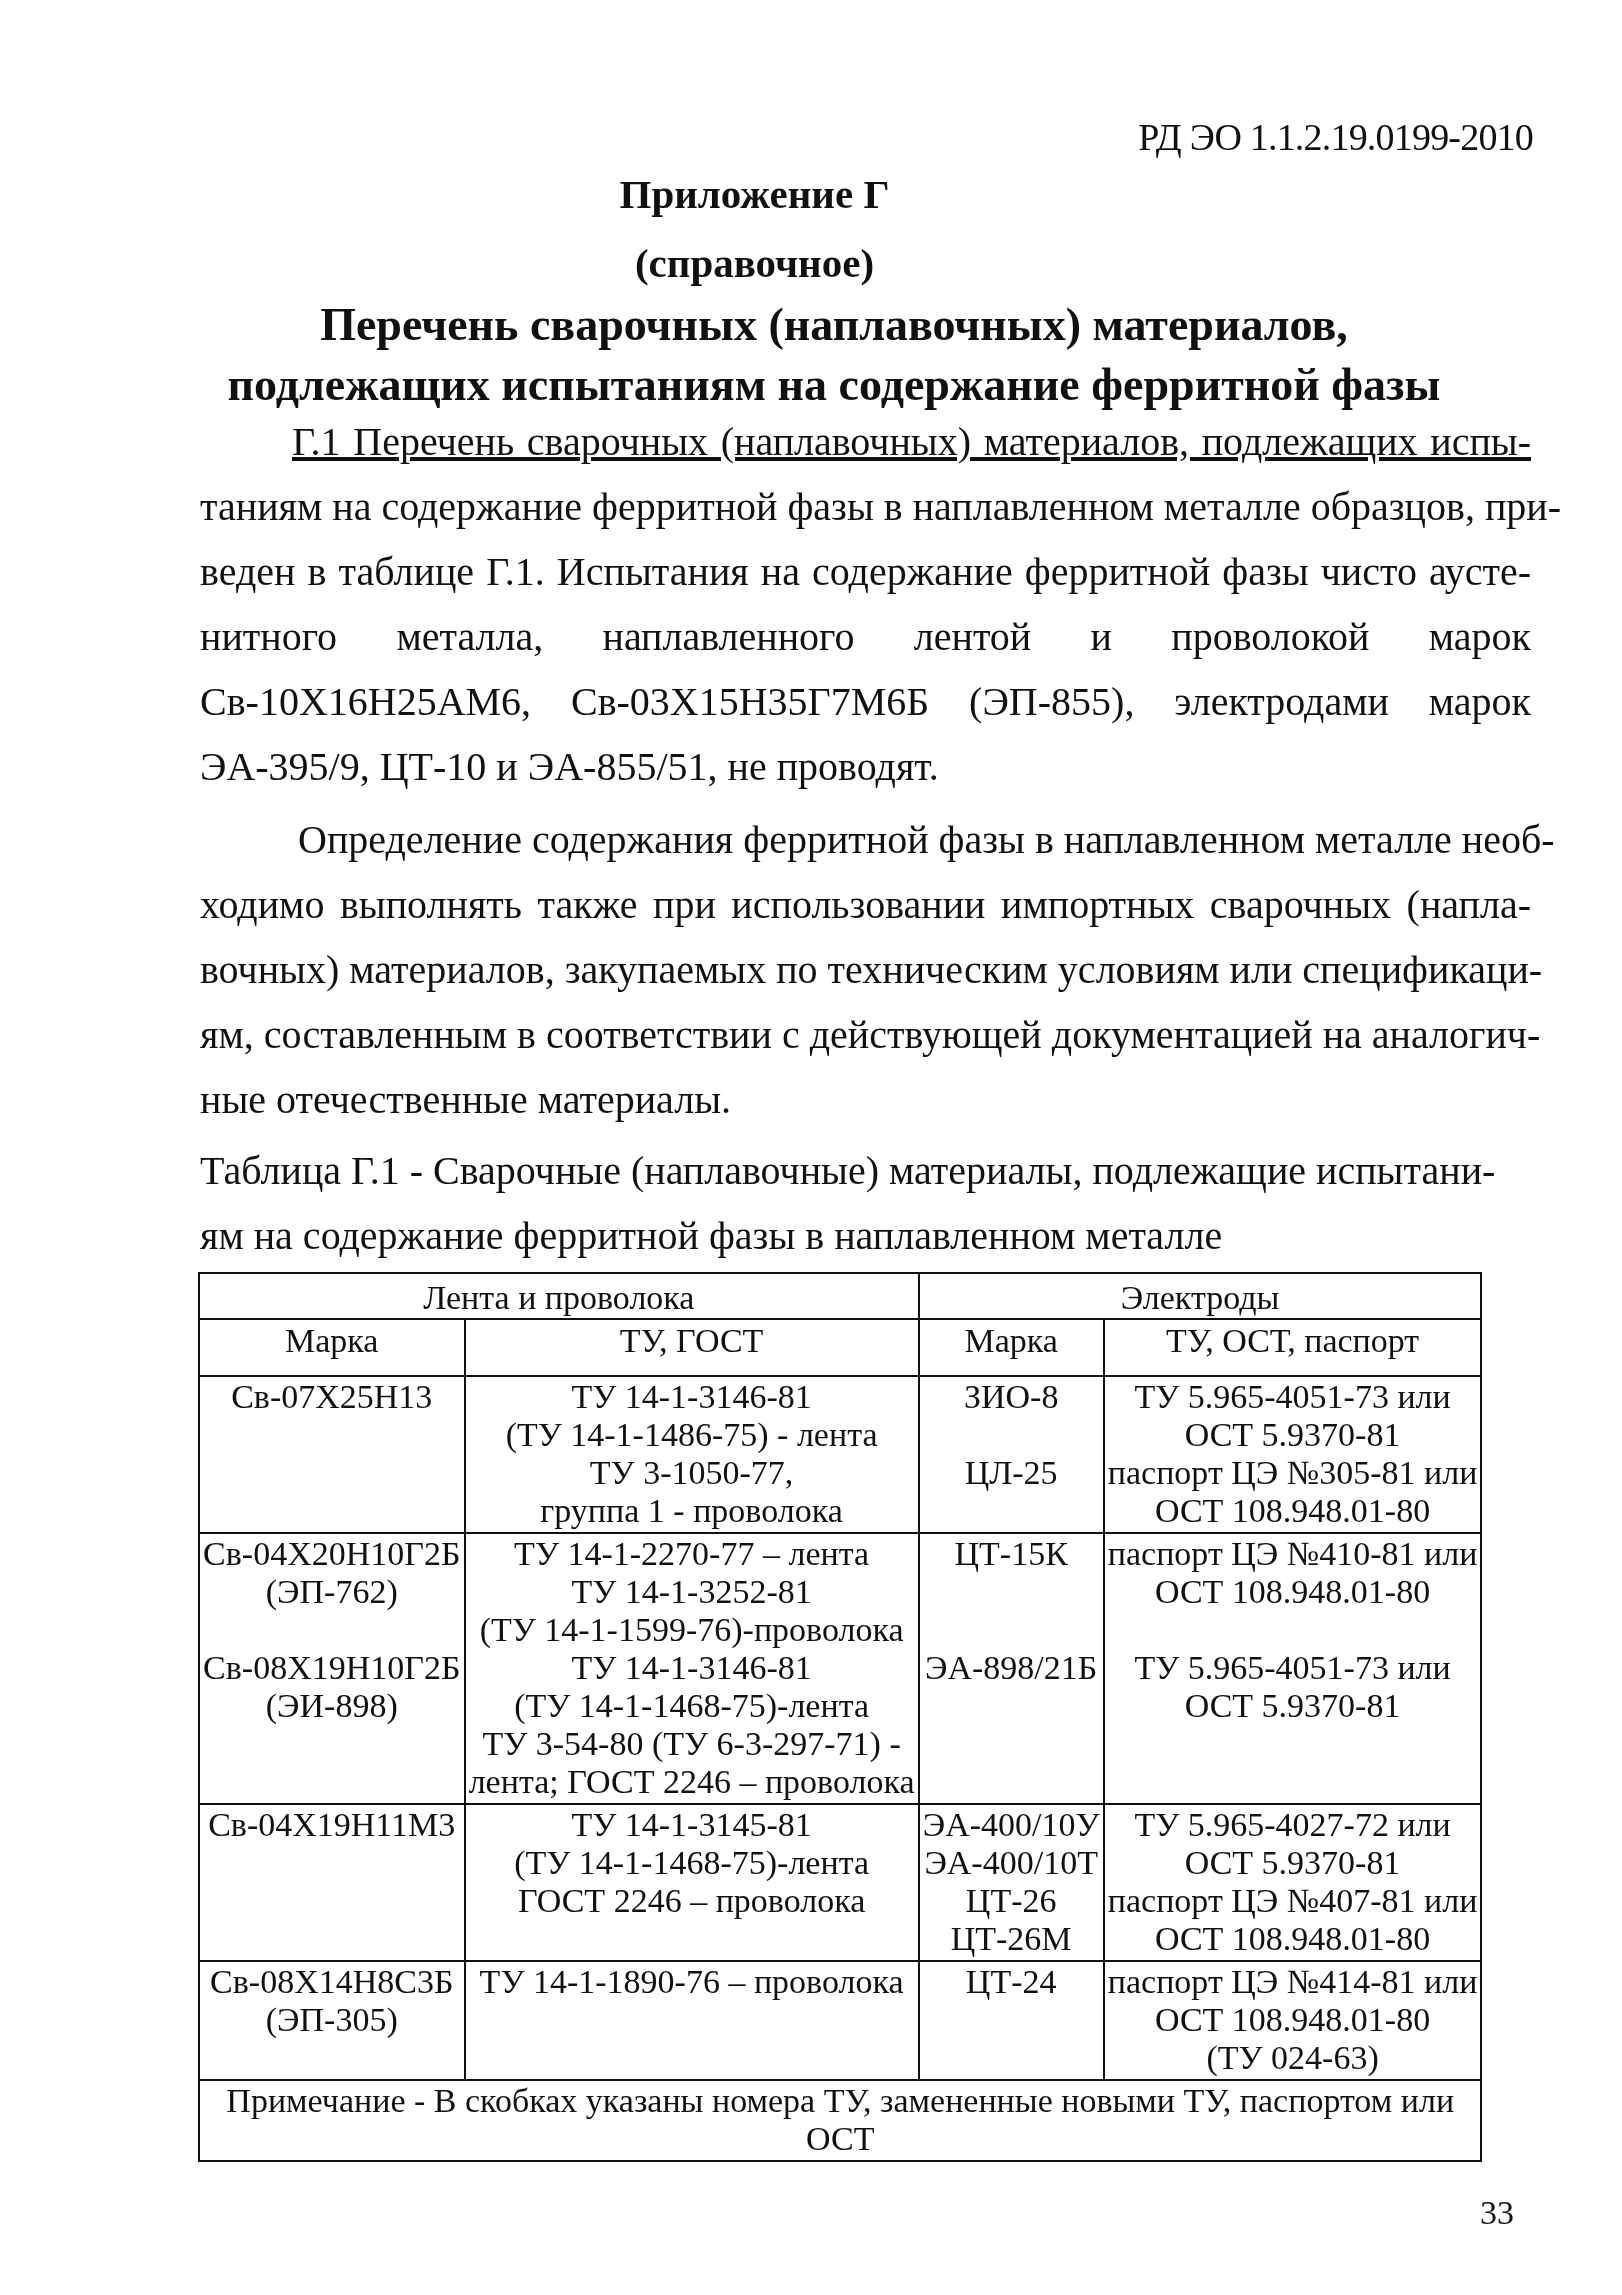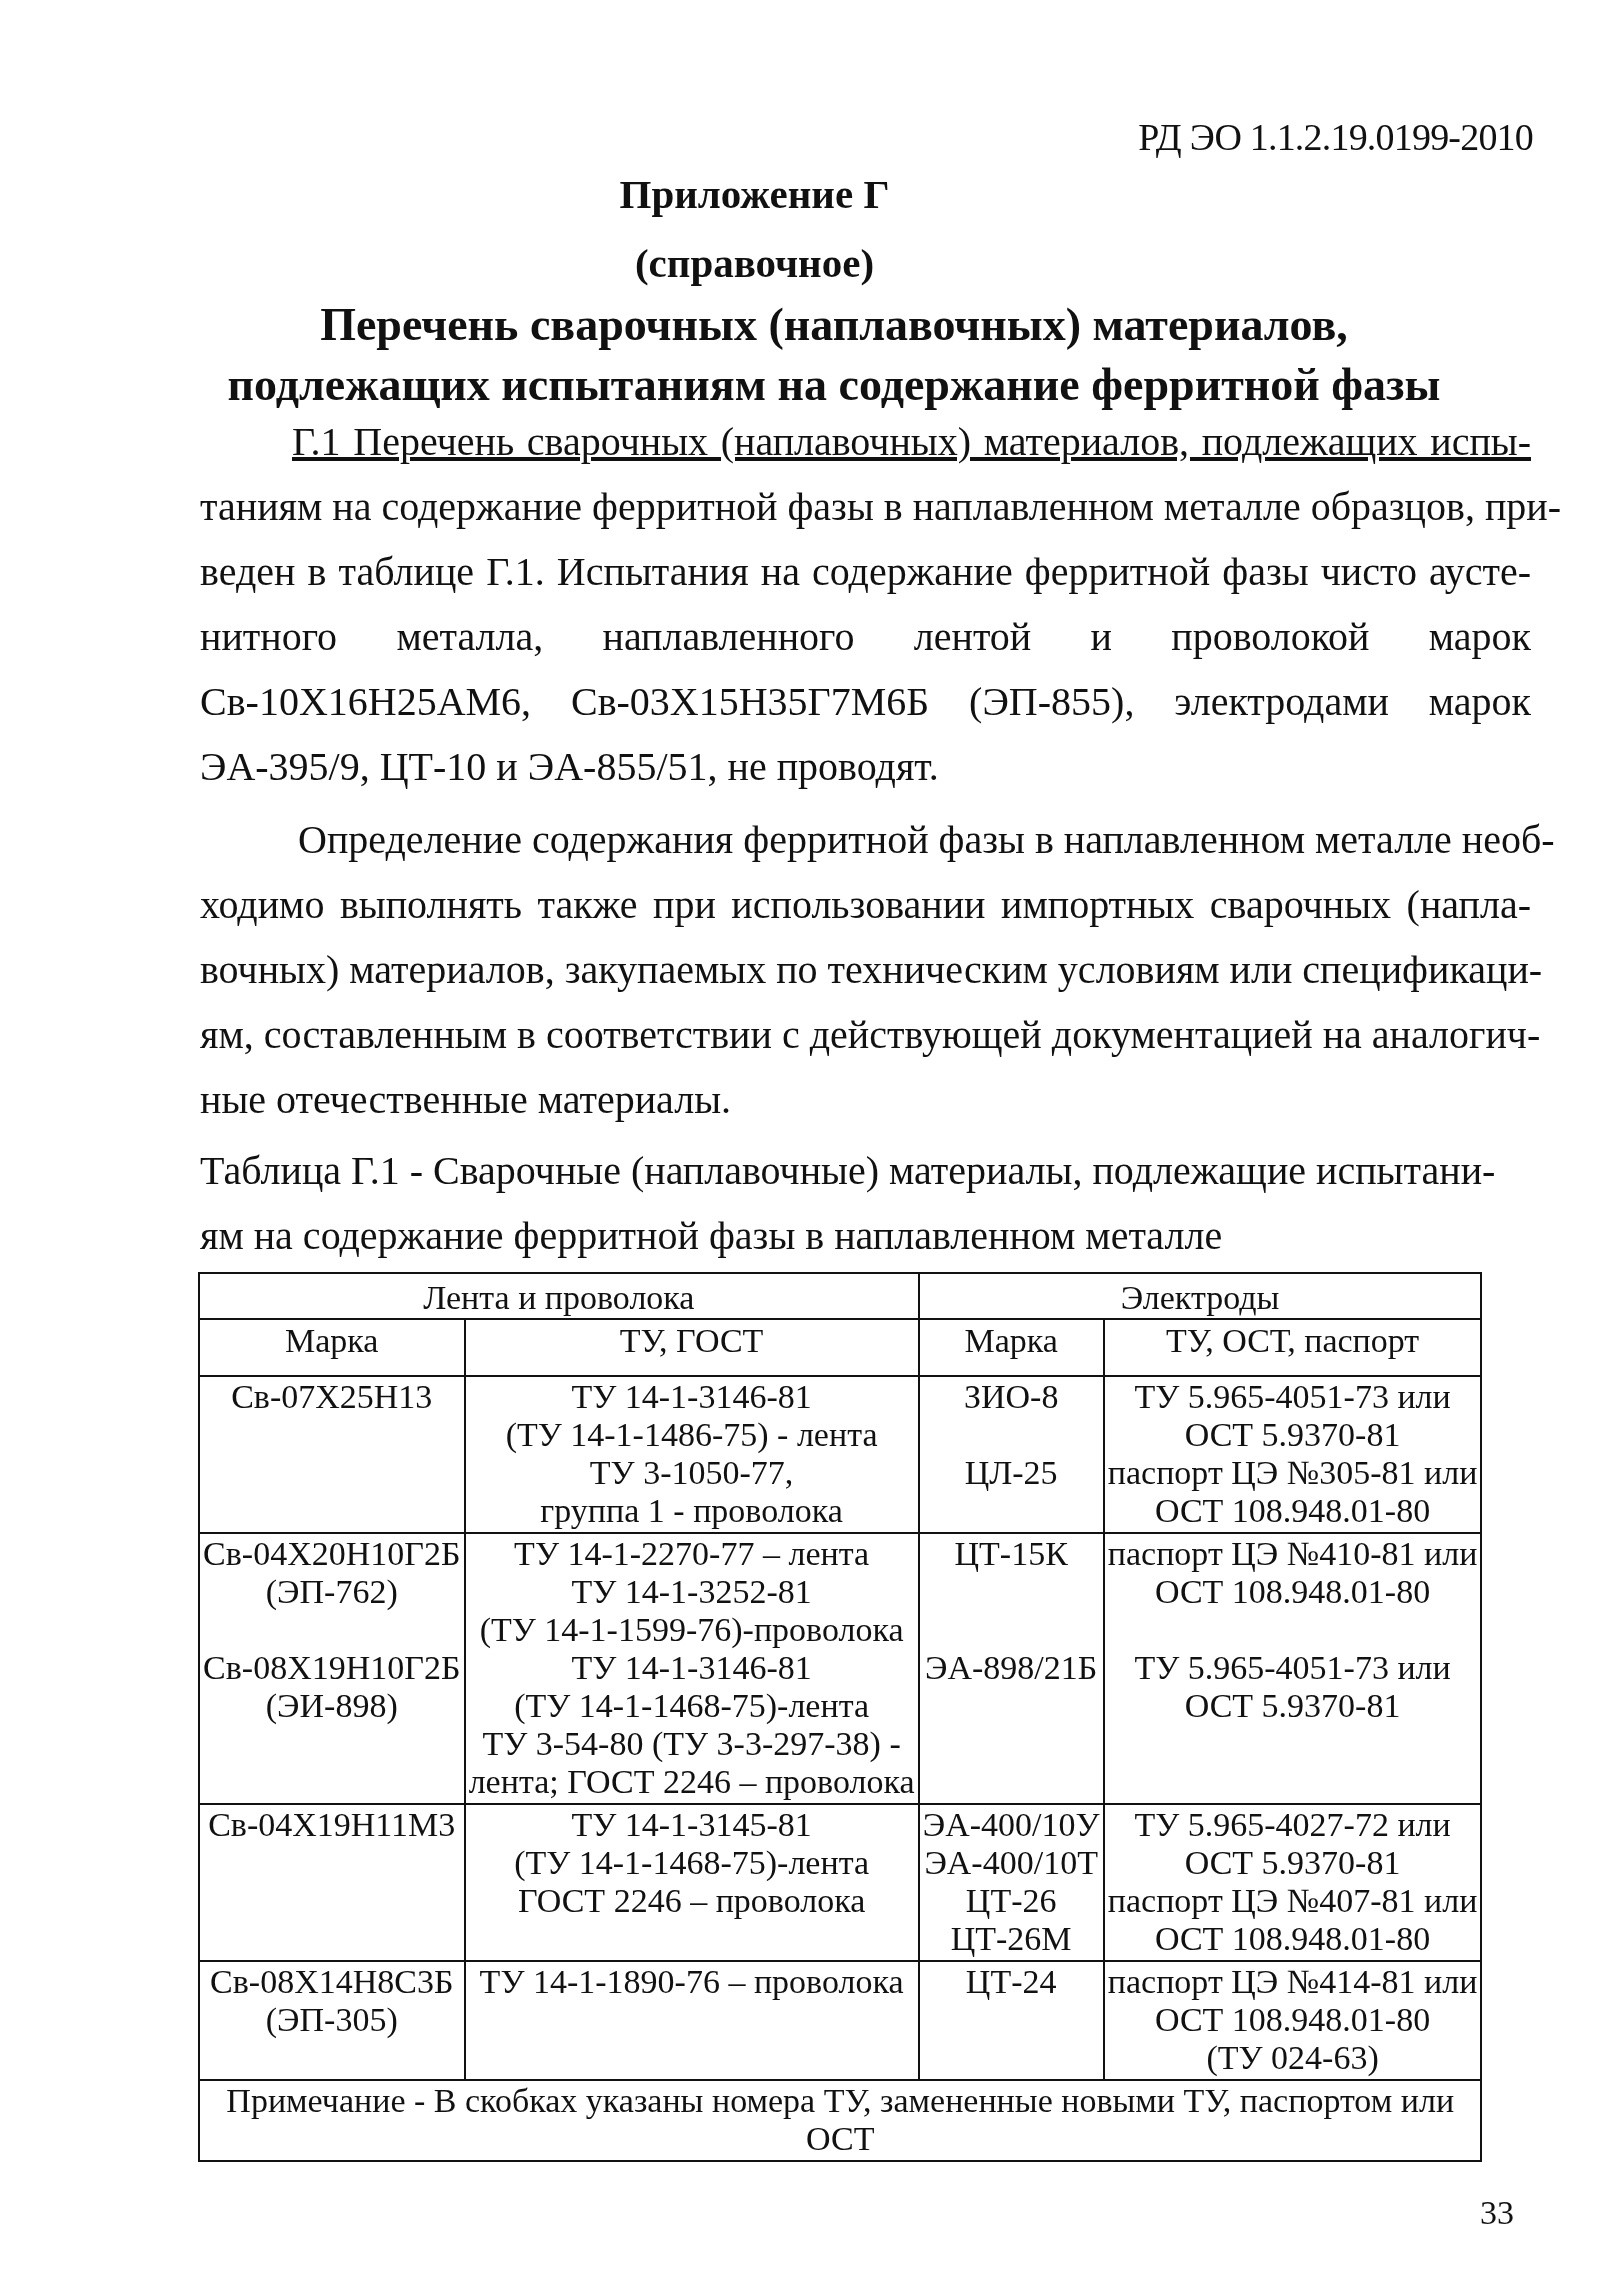--- a/index.html
+++ b/index.html
@@ -129,21 +129,21 @@
         <span class="gap"></span>
         <span class="cell-line">Св-08Х19Н10Г2Б</span>
         <span class="cell-line">(ЭИ-898)</span>
       </td>
       <td>
         <span class="cell-line">ТУ 14-1-2270-77 – лента</span>
         <span class="cell-line">ТУ 14-1-3252-81</span>
         <span class="cell-line">(ТУ 14-1-1599-76)-проволока</span>
         <span class="cell-line">ТУ 14-1-3146-81</span>
         <span class="cell-line">(ТУ 14-1-1468-75)-лента</span>
-        <span class="cell-line">ТУ 3-54-80 (ТУ 3-3-297-38) -</span>
+        <span class="cell-line">ТУ 3-54-80 (ТУ 6-3-297-71) -</span>
         <span class="cell-line">лента; ГОСТ 2246 – проволока</span>
       </td>
       <td>
         <span class="cell-line">ЦТ-15К</span>
         <span class="gap"></span>
         <span class="gap"></span>
         <span class="cell-line">ЭА-898/21Б</span>
       </td>
       <td>
         <span class="cell-line">паспорт ЦЭ №410-81 или</span>

